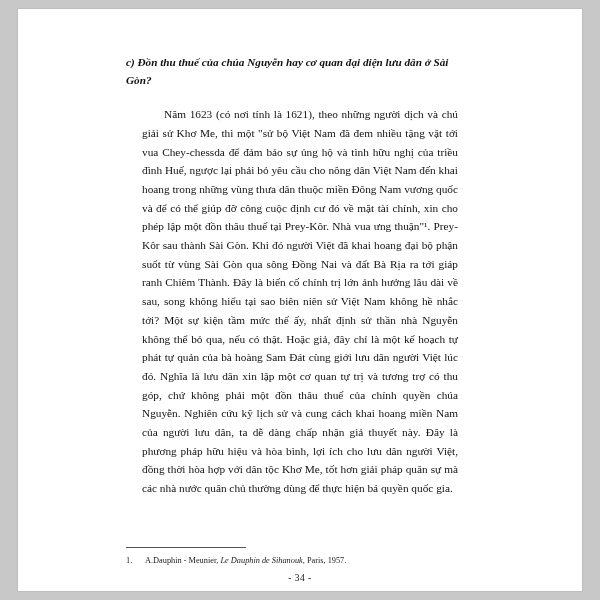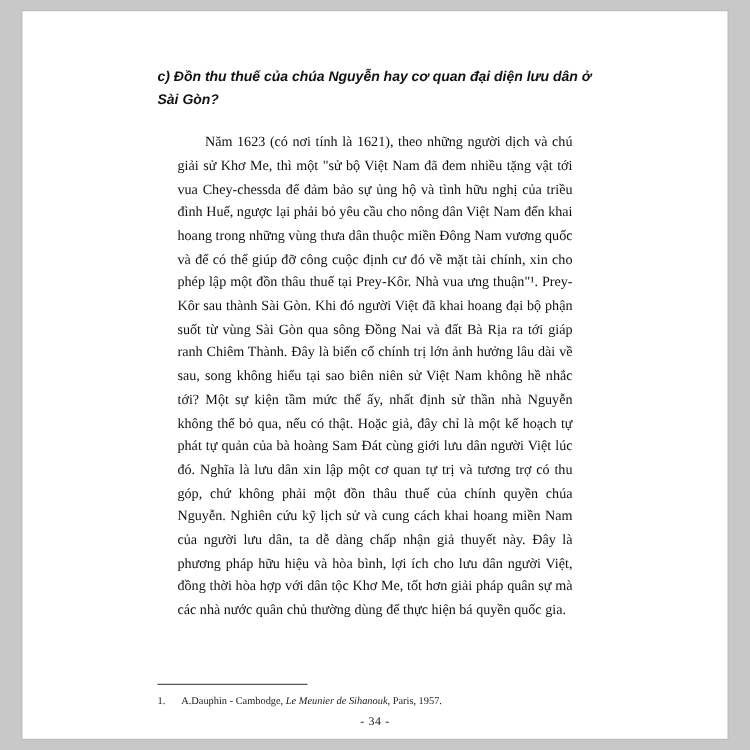--- a/index.html
+++ b/index.html
@@ -23,21 +23,21 @@
     box-shadow: 0 0 0 1px #bdbdbd;
     overflow: hidden;
   }
   .content {
     position: absolute;
     left: 108px;
     top: 44px;
     width: 348px;
   }
   .heading {
-    font-family: Liberation Sans, sans-serif;
+    font-family: Liberation Serif, serif;
     font-style: italic;
     font-weight: bold;
     font-size: 11.2px;
     line-height: 1.62;
     color: #111111;
     margin: 0 0 12px 0;
     text-align: left;
   }
   .body-text p {
     margin: 16px;
@@ -94,19 +94,19 @@
     <div class="heading">c) Đồn thu thuế của chúa Nguyễn hay cơ quan đại diện lưu dân ở Sài Gòn?</div>
     <div class="body-text">
       <p>Năm 1623 (có nơi tính là 1621), theo những người dịch và chú giải sử Khơ Me, thì một "sử bộ Việt Nam đã đem nhiều tặng vật tới vua Chey-chessda để đảm bảo sự ủng hộ và tình hữu nghị của triều đình Huế, ngược lại phải bỏ yêu cầu cho nông dân Việt Nam đến khai hoang trong những vùng thưa dân thuộc miền Đông Nam vương quốc và để có thể giúp đỡ công cuộc định cư đó về mặt tài chính, xin cho phép lập một đồn thâu thuế tại Prey-Kôr. Nhà vua ưng thuận"¹. Prey-Kôr sau thành Sài Gòn. Khi đó người Việt đã khai hoang đại bộ phận suốt từ vùng Sài Gòn qua sông Đồng Nai và đất Bà Rịa ra tới giáp ranh Chiêm Thành. Đây là biến cố chính trị lớn ảnh hưởng lâu dài về sau, song không hiểu tại sao biên niên sử Việt Nam không hề nhắc tới? Một sự kiện tầm mức thế ấy, nhất định sử thần nhà Nguyễn không thể bỏ qua, nếu có thật. Hoặc giả, đây chỉ là một kế hoạch tự phát tự quản của bà hoàng Sam Đát cùng giới lưu dân người Việt lúc đó. Nghĩa là lưu dân xin lập một cơ quan tự trị và tương trợ có thu góp, chứ không phải một đồn thâu thuế của chính quyền chúa Nguyễn. Nghiên cứu kỹ lịch sử và cung cách khai hoang miền Nam của người lưu dân, ta dễ dàng chấp nhận giả thuyết này. Đây là phương pháp hữu hiệu và hòa bình, lợi ích cho lưu dân người Việt, đồng thời hòa hợp với dân tộc Khơ Me, tốt hơn giải pháp quân sự mà các nhà nước quân chủ thường dùng để thực hiện bá quyền quốc gia.</p>
     </div>
   </div>
 
   <div class="footnote-area">
     <div class="footnote-rule"></div>
     <div class="footnote">
       <span class="fn-num">1.</span>
-      <span class="fn-text"><span>A.Dauphin - Cambodge,</span> <i>Le Meunier de Sihanouk</i><span>, Paris, 1957.</span></span>
+      <span class="fn-text"><span>A.Dauphin - Meunier,</span> <i>Le Dauphin de Sihanouk</i><span>, Paris, 1957.</span></span>
     </div>
   </div>
 
   <div class="page-number">- 34 -</div>
 
 </div>
 
 </body></html>

